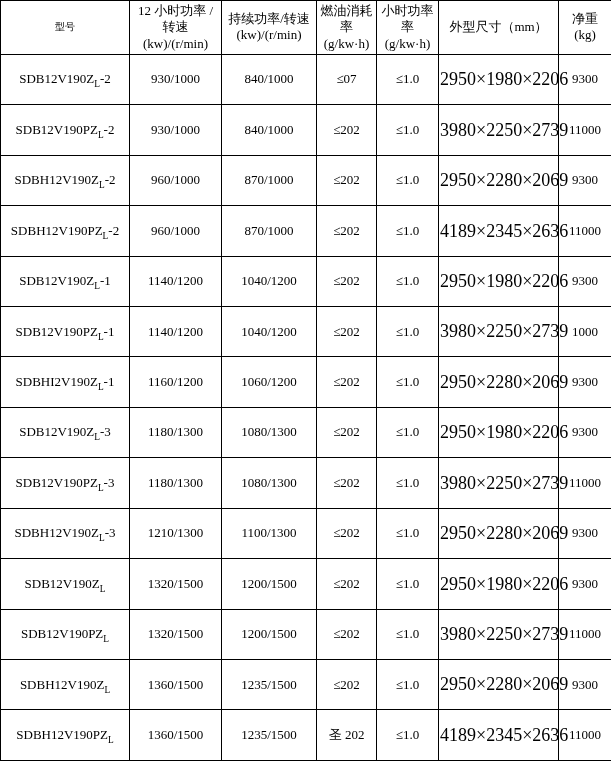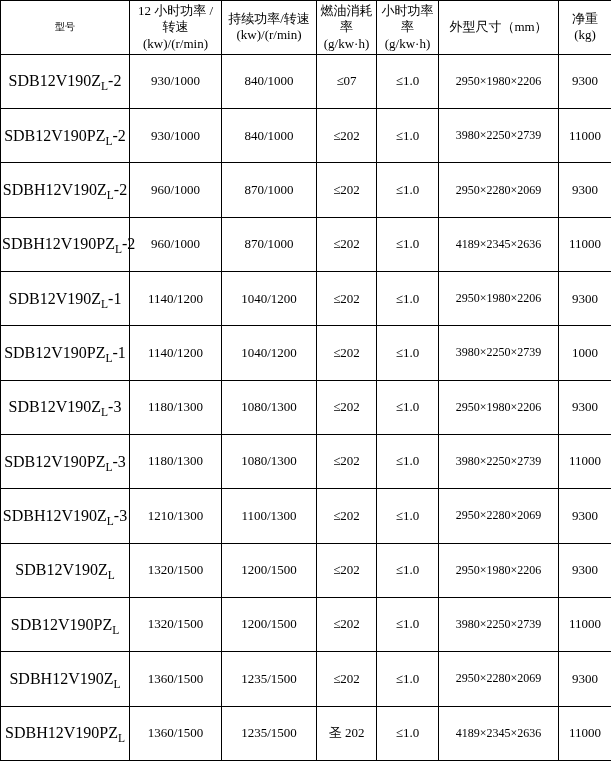--- a/index.html
+++ b/index.html
@@ -31,25 +31,25 @@
   thead th {
     font-size: 13px;
   }
   thead th.col-model {
     font-size: 10px;
   }
   tbody td {
     font-size: 13px;
   }
   tbody td.cell-model {
-    font-size: 16px;
+    font-size: 13px;
     white-space: nowrap;
   }
   tbody td.cell-dim {
-    font-size: 12px;
+    font-size: 18px;
     white-space: nowrap;
   }
   .sub {
     vertical-align: sub;
     font-size: 0.72em;
     line-height: 0;
   }
   .hdr-line {
     display: block;
   }
@@ -156,20 +156,29 @@
       <tr>
         <td class="cell-model"><span>SDB12V190PZ</span><span class="sub">L</span><span>-1</span></td>
         <td>1140/1200</td>
         <td>1040/1200</td>
         <td>≤202</td>
         <td>≤1.0</td>
         <td class="cell-dim">3980×2250×2739</td>
         <td>1000</td>
       </tr>
       <tr>
+        <td class="cell-model"><span>SDBHI2V190Z</span><span class="sub">L</span><span>-1</span></td>
+        <td>1160/1200</td>
+        <td>1060/1200</td>
+        <td>≤202</td>
+        <td>≤1.0</td>
+        <td class="cell-dim">2950×2280×2069</td>
+        <td>9300</td>
+      </tr>
+      <tr>
         <td class="cell-model"><span>SDB12V190Z</span><span class="sub">L</span><span>-3</span></td>
         <td>1180/1300</td>
         <td>1080/1300</td>
         <td>≤202</td>
         <td>≤1.0</td>
         <td class="cell-dim">2950×1980×2206</td>
         <td>9300</td>
       </tr>
       <tr>
         <td class="cell-model"><span>SDB12V190PZ</span><span class="sub">L</span><span>-3</span></td>

